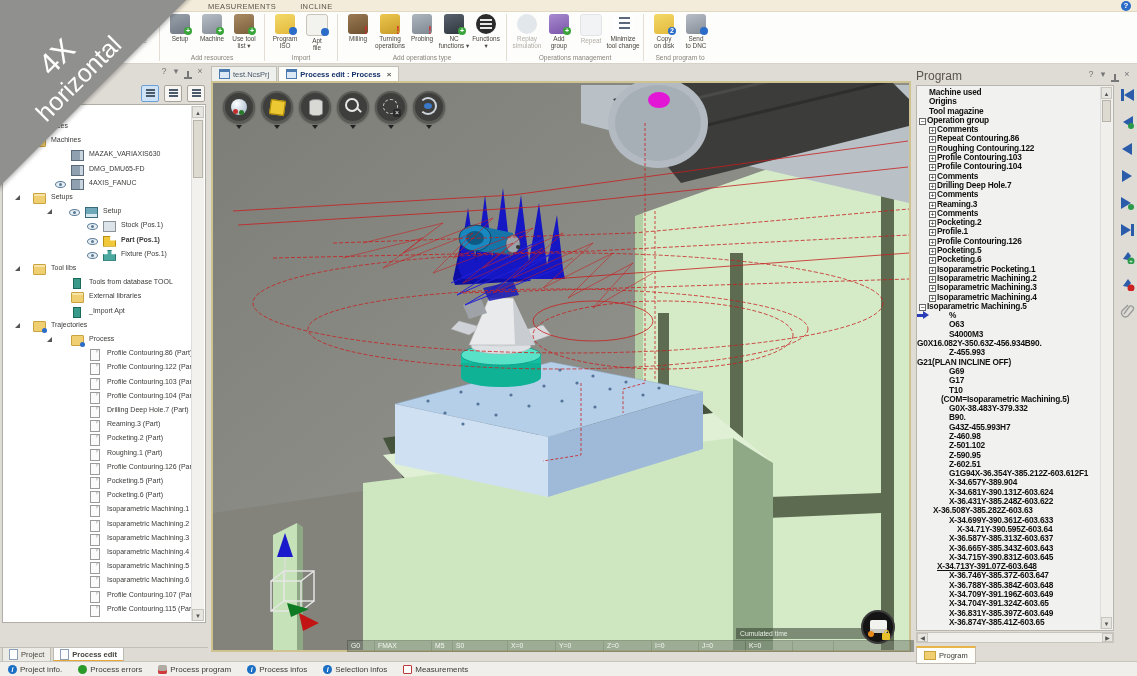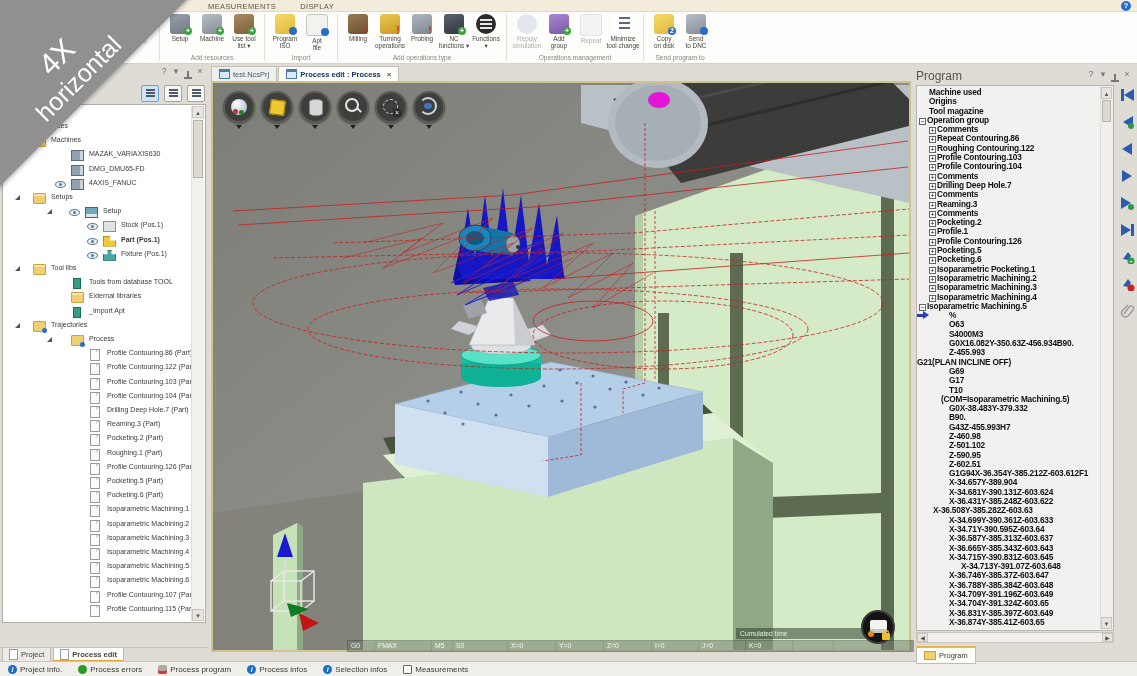--- a/index.html
+++ b/index.html
@@ -140,21 +140,21 @@
   #prog-icons{left:1117px;top:88px;width:20px;display:flex;flex-direction:column;gap:9px;align-items:center}
   #prog-hscroll{left:916px;top:632px;width:198px;height:11px;background:#f0efec;border:1px solid #c8c5be;display:flex;justify-content:space-between;box-sizing:border-box}
   #prog-tab{left:916px;top:646px;height:15px;background:#fdfdfa;border:1px solid #c0bcb4;border-top:2px solid #e8b54a;display:flex;align-items:center;gap:3px;padding:0 7px;font-size:7.5px;color:#3a382f}
   .folderico{width:10px;height:7px;background:#f0cf72;border:1px solid #c8a33e;display:inline-block}
 </style>
 </head>
 <body>
 
 <div id="ribbon-tabs" class="abs">
     <span>MEASUREMENTS</span>
-    <span>DISPLAY</span>
+    <span>INCLINE</span>
   </div>
 <div id="ribbon" class="abs">
     <div class="rgroup">
       <div class="rbtns">
         <div class="rbtn dis">
           <div class="ric ric-copy b-none"></div>
           <div class="lab">Copy</div>
         </div>
         <div class="rbtn dis">
           <div class="ric ric-paste b-none"></div>
@@ -707,45 +707,45 @@
       <div class="prow" style="padding-left: 12px;"><span class="pm">+</span><span>Pocketing.5</span></div>
       <div class="prow" style="padding-left: 12px;"><span class="pm">+</span><span>Pocketing.6</span></div>
       <div class="prow" style="padding-left: 12px;"><span class="pm">+</span><span>Isoparametric Pocketing.1</span></div>
       <div class="prow" style="padding-left: 12px;"><span class="pm">+</span><span>Isoparametric Machining.2</span></div>
       <div class="prow" style="padding-left: 12px;"><span class="pm">+</span><span>Isoparametric Machining.3</span></div>
       <div class="prow" style="padding-left: 12px;"><span class="pm">+</span><span>Isoparametric Machining.4</span></div>
       <div class="prow" style="padding-left: 2px;"><span class="pm">−</span><span>Isoparametric Machining.5</span></div>
       <div class="prow" style="padding-left: 32px;"><span>%</span></div>
       <div class="prow" style="padding-left: 32px;"><span>O63</span></div>
       <div class="prow" style="padding-left: 32px;"><span>S4000M3</span></div>
-      <div class="prow" style="padding-left: 32px;"><span>G0X16.082Y-350.63Z-456.934B90.</span></div>
+      <div class="prow" style=""><span>G0X16.082Y-350.63Z-456.934B90.</span></div>
       <div class="prow" style="padding-left: 32px;"><span>Z-455.993</span></div>
       <div class="prow" style=""><span>G21(PLAN INCLINE OFF)</span></div>
       <div class="prow" style="padding-left: 32px;"><span>G69</span></div>
       <div class="prow" style="padding-left: 32px;"><span>G17</span></div>
       <div class="prow" style="padding-left: 32px;"><span>T10</span></div>
       <div class="prow" style="padding-left: 24px;"><span>(COM=Isoparametric Machining.5)</span></div>
       <div class="prow" style="padding-left: 32px;"><span>G0X-38.483Y-379.332</span></div>
       <div class="prow" style="padding-left: 32px;"><span>B90.</span></div>
       <div class="prow" style="padding-left: 32px;"><span>G43Z-455.993H7</span></div>
       <div class="prow" style="padding-left: 32px;"><span>Z-460.98</span></div>
       <div class="prow" style="padding-left: 32px;"><span>Z-501.102</span></div>
       <div class="prow" style="padding-left: 32px;"><span>Z-590.95</span></div>
       <div class="prow" style="padding-left: 32px;"><span>Z-602.51</span></div>
       <div class="prow" style="padding-left: 32px;"><span>G1G94X-36.354Y-385.212Z-603.612F1</span></div>
       <div class="prow" style="padding-left: 32px;"><span>X-34.657Y-389.904</span></div>
       <div class="prow" style="padding-left: 32px;"><span>X-34.681Y-390.131Z-603.624</span></div>
       <div class="prow" style="padding-left: 32px;"><span>X-36.431Y-385.248Z-603.622</span></div>
       <div class="prow" style="padding-left: 16px;"><span>X-36.508Y-385.282Z-603.63</span></div>
       <div class="prow" style="padding-left: 32px;"><span>X-34.699Y-390.361Z-603.633</span></div>
-      <div class="prow" style="padding-left: 32px;"><span>X-34.71Y-390.595Z-603.64</span></div>
+      <div class="prow" style="padding-left: 40px;"><span>X-34.71Y-390.595Z-603.64</span></div>
       <div class="prow" style="padding-left: 32px;"><span>X-36.587Y-385.313Z-603.637</span></div>
       <div class="prow" style="padding-left: 32px;"><span>X-36.665Y-385.343Z-603.643</span></div>
       <div class="prow" style="padding-left: 32px;"><span>X-34.715Y-390.831Z-603.645</span></div>
-      <div class="prow" style="padding-left: 44px;"><span>X-34.713Y-391.07Z-603.648</span></div>
+      <div class="prow" style="padding-left: 20px; text-decoration: underline;"><span>X-34.713Y-391.07Z-603.648</span></div>
       <div class="prow" style="padding-left: 32px;"><span>X-36.746Y-385.37Z-603.647</span></div>
       <div class="prow" style="padding-left: 32px;"><span>X-36.788Y-385.384Z-603.648</span></div>
       <div class="prow" style="padding-left: 32px;"><span>X-34.709Y-391.196Z-603.649</span></div>
       <div class="prow" style="padding-left: 32px;"><span>X-34.704Y-391.324Z-603.65</span></div>
       <div class="prow" style="padding-left: 32px;"><span>X-36.831Y-385.397Z-603.649</span></div>
       <div class="prow" style="padding-left: 32px;"><span>X-36.874Y-385.41Z-603.65</span></div>
     </div>
   <div id="prog-vscroll">
     <div class="scr-arr" style="width:11px">▲</div>
     <div class="scr-thumb" style="top:13px;height:22px;width:9px"></div>

